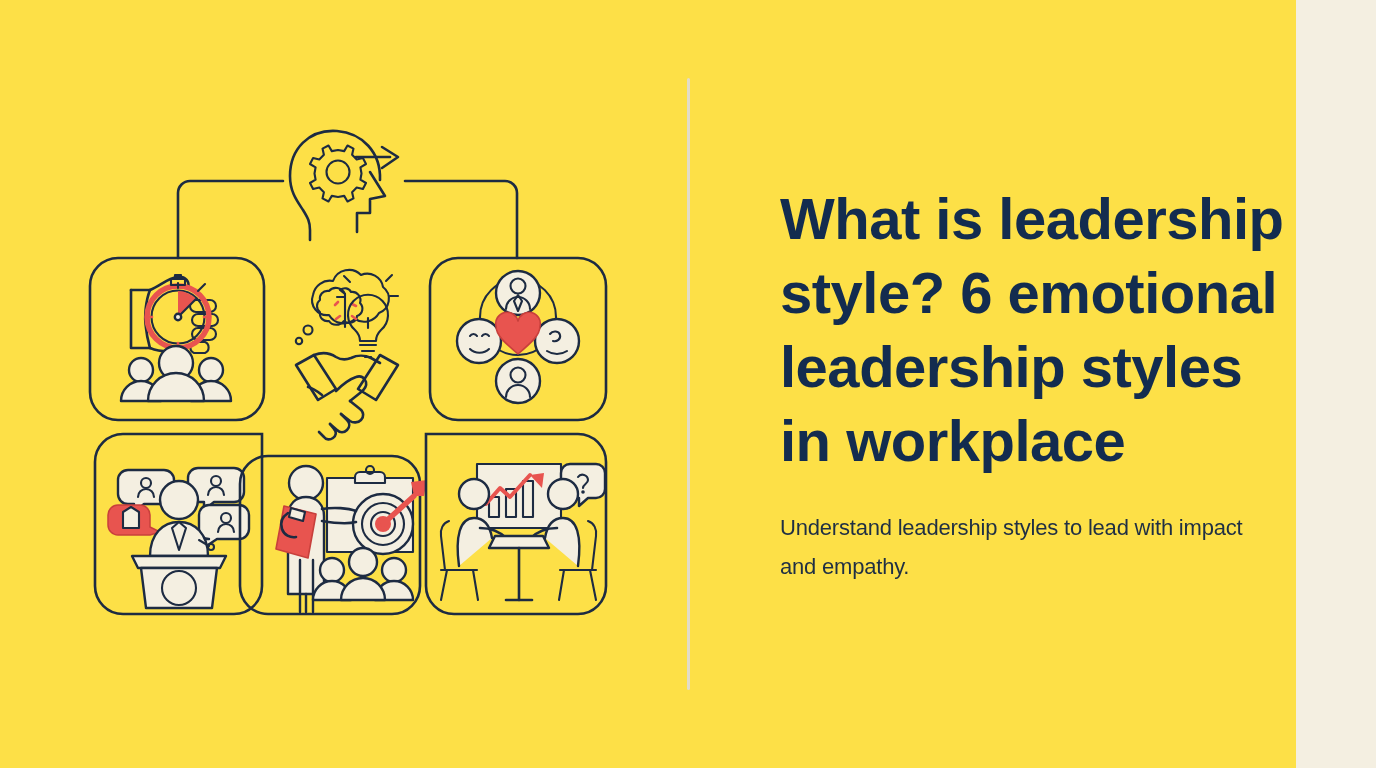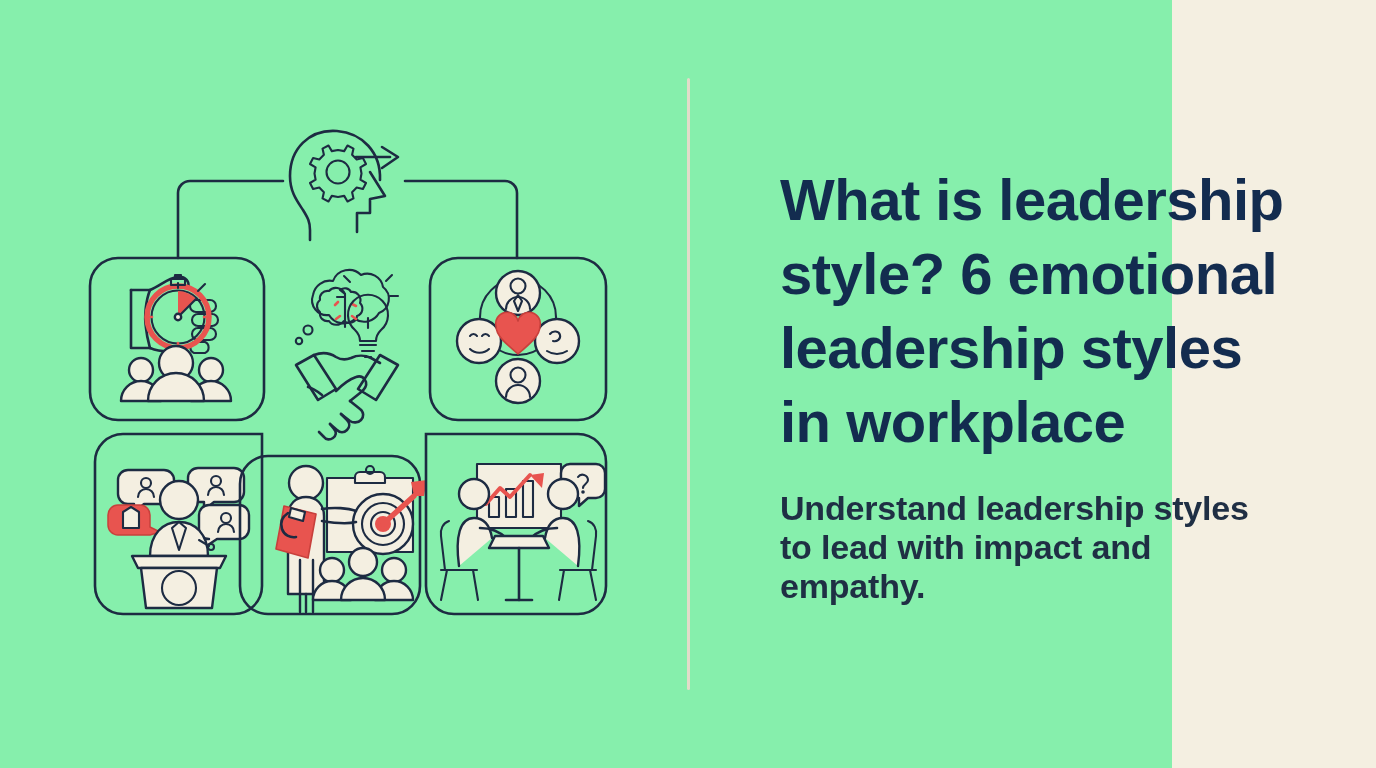--- a/index.html
+++ b/index.html
@@ -5,22 +5,22 @@
 <style>
   * { margin:0; padding:0; box-sizing:border-box; }
   html, body {
     width:1376px; height:768px;
     background:#f4efe1;
     font-family:"Liberation Sans", sans-serif;
     overflow:hidden;
   }
   .slide {
     position:relative;
-    width:1172px; height:768px;
-    background:#86efac;
+    width:1296px; height:768px;
+    background:#fde047;
     display:block;
   }
 
   
   .illus-panel {
     position:absolute;
     left:0; top:0;
     width:688px; height:768px;
   }
   .illus-svg { position:absolute; left:0; top:0; width:688px; height:768px; }
@@ -49,23 +49,23 @@
     font-size:58px;
     line-height:74px;
     font-weight:bold;
     letter-spacing:-0.5px;
     margin-bottom:30px;
     text-align:left;
     max-width:510px;
   }
   .subhead {
     color:#1f2f44;
-    font-size:34px;
+    font-size:22px;
     line-height:39px;
-    font-weight:bold;
+    font-weight:normal;
     letter-spacing:-0.2px;
     max-width:490px;
     text-align:left;
   }
 </style>
 </head>
 <body>
 
 <div class="slide">
 

